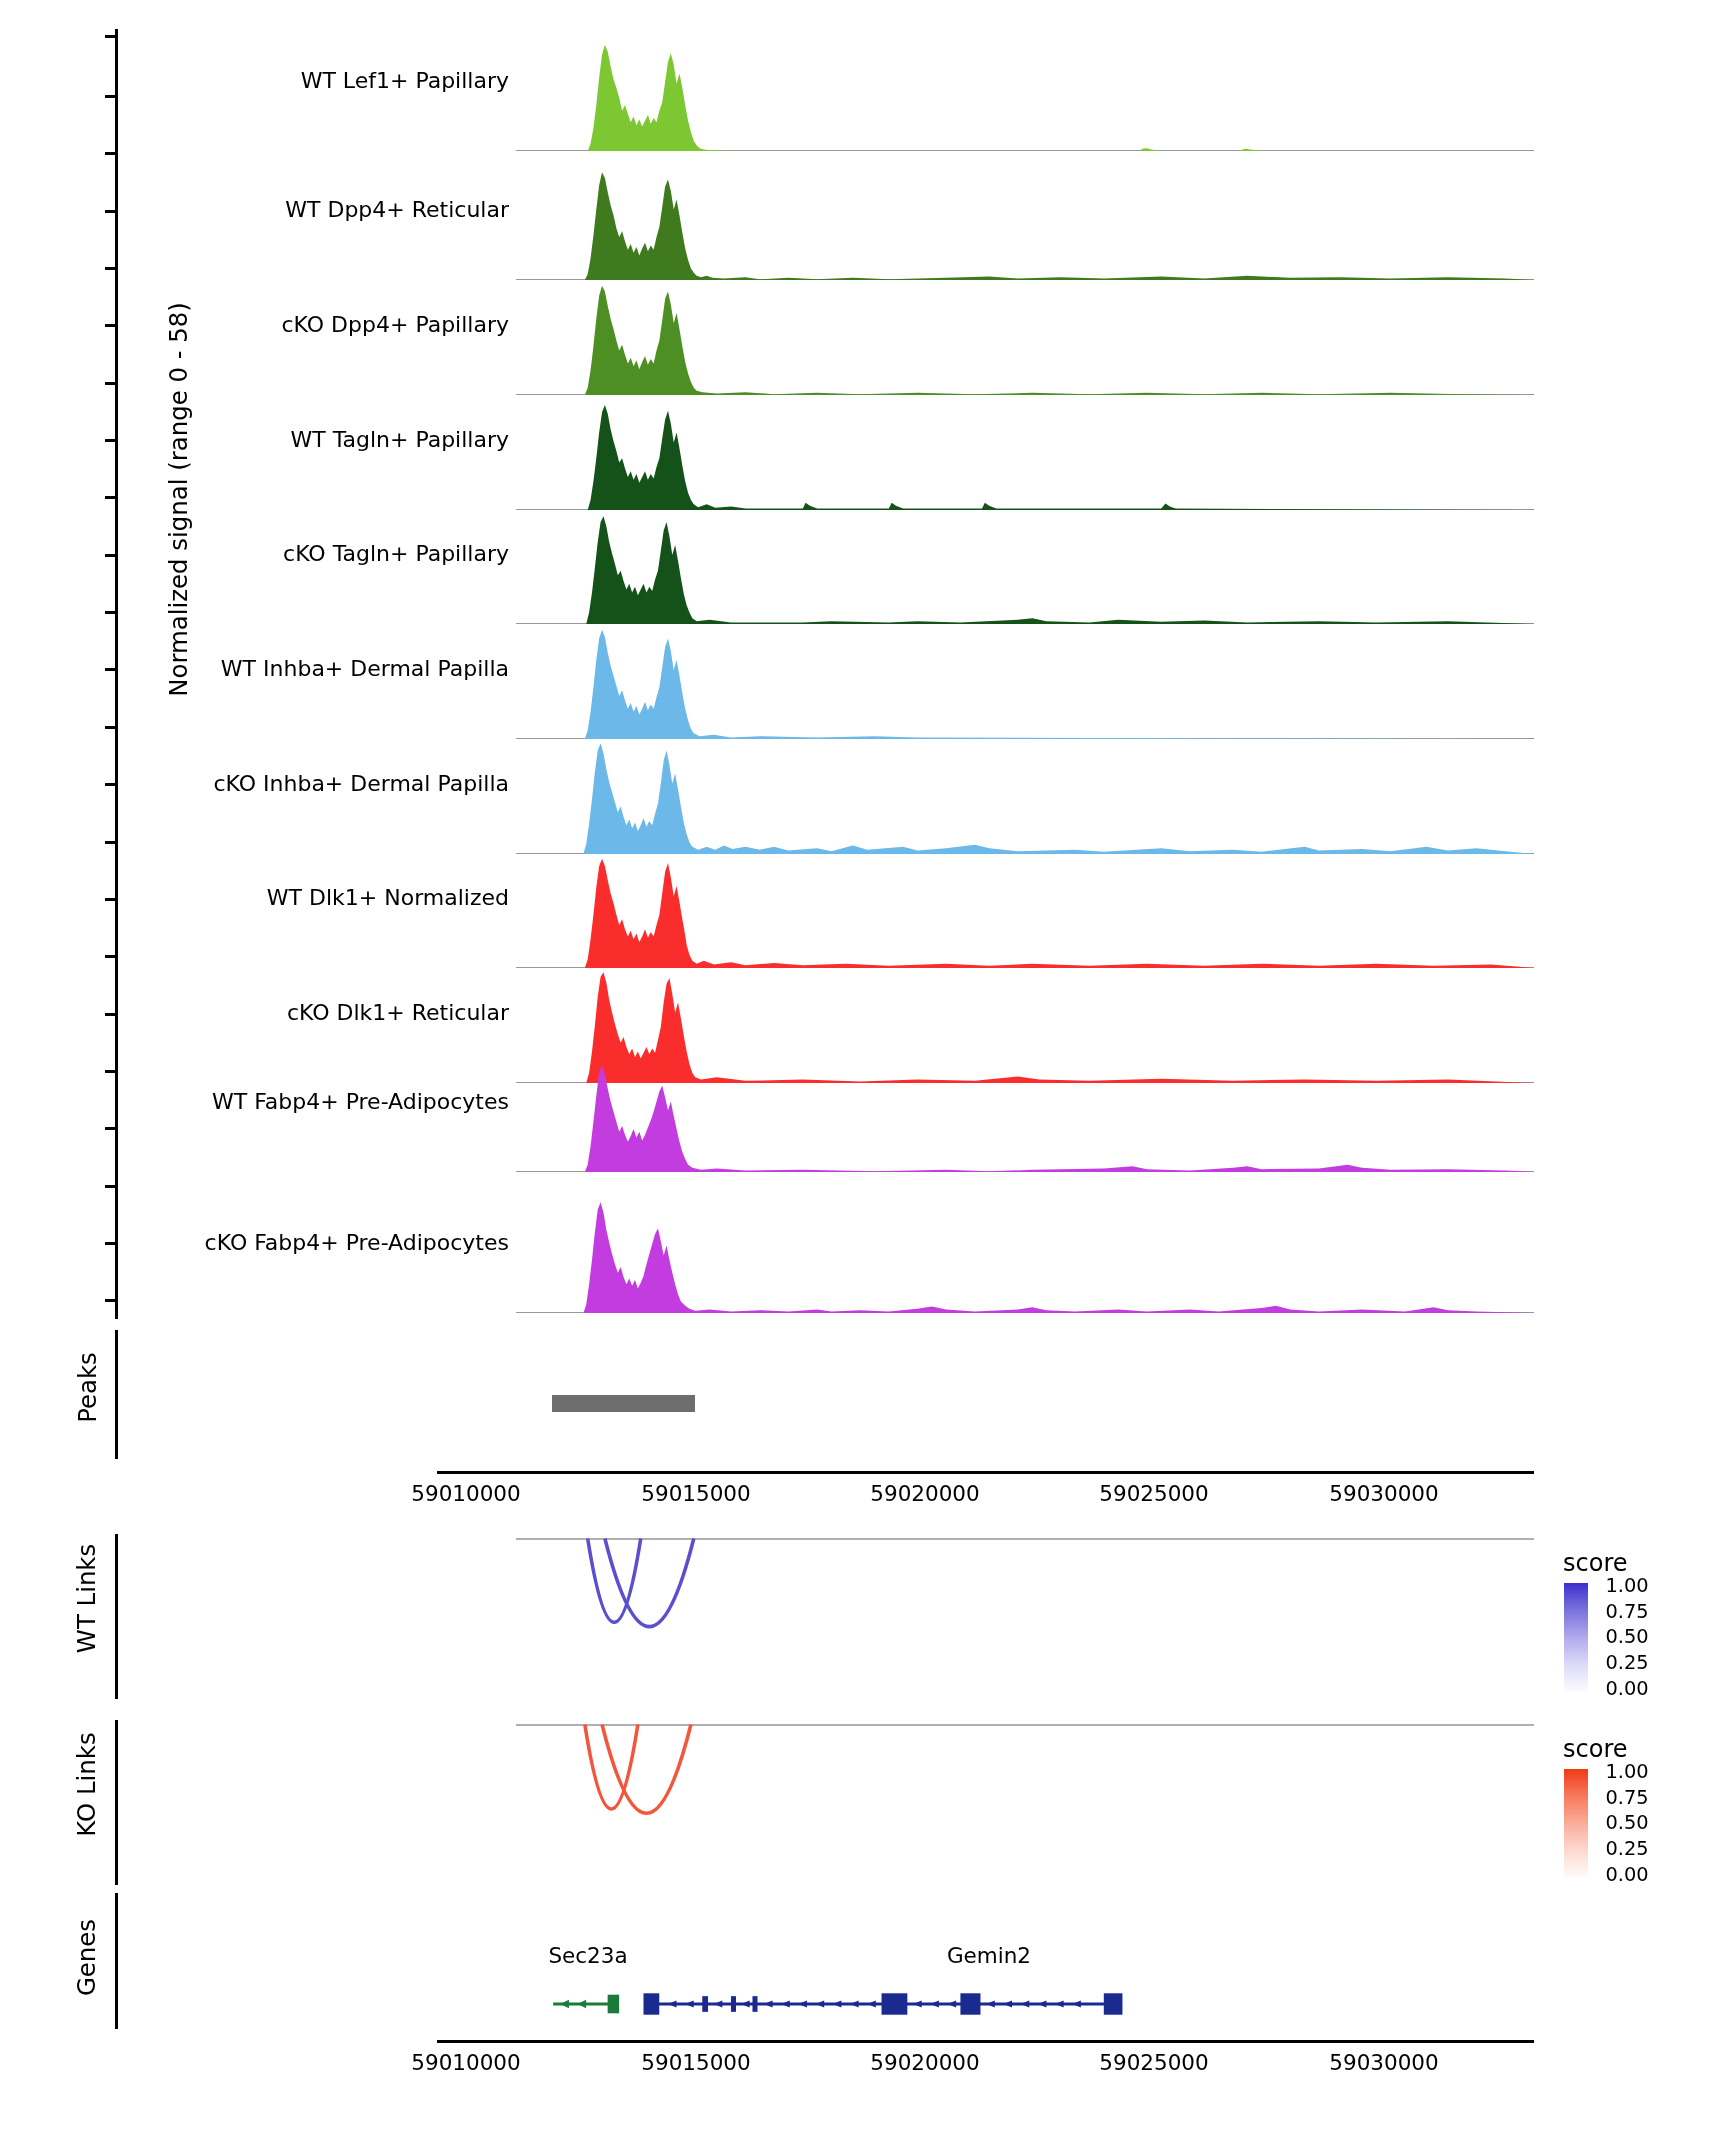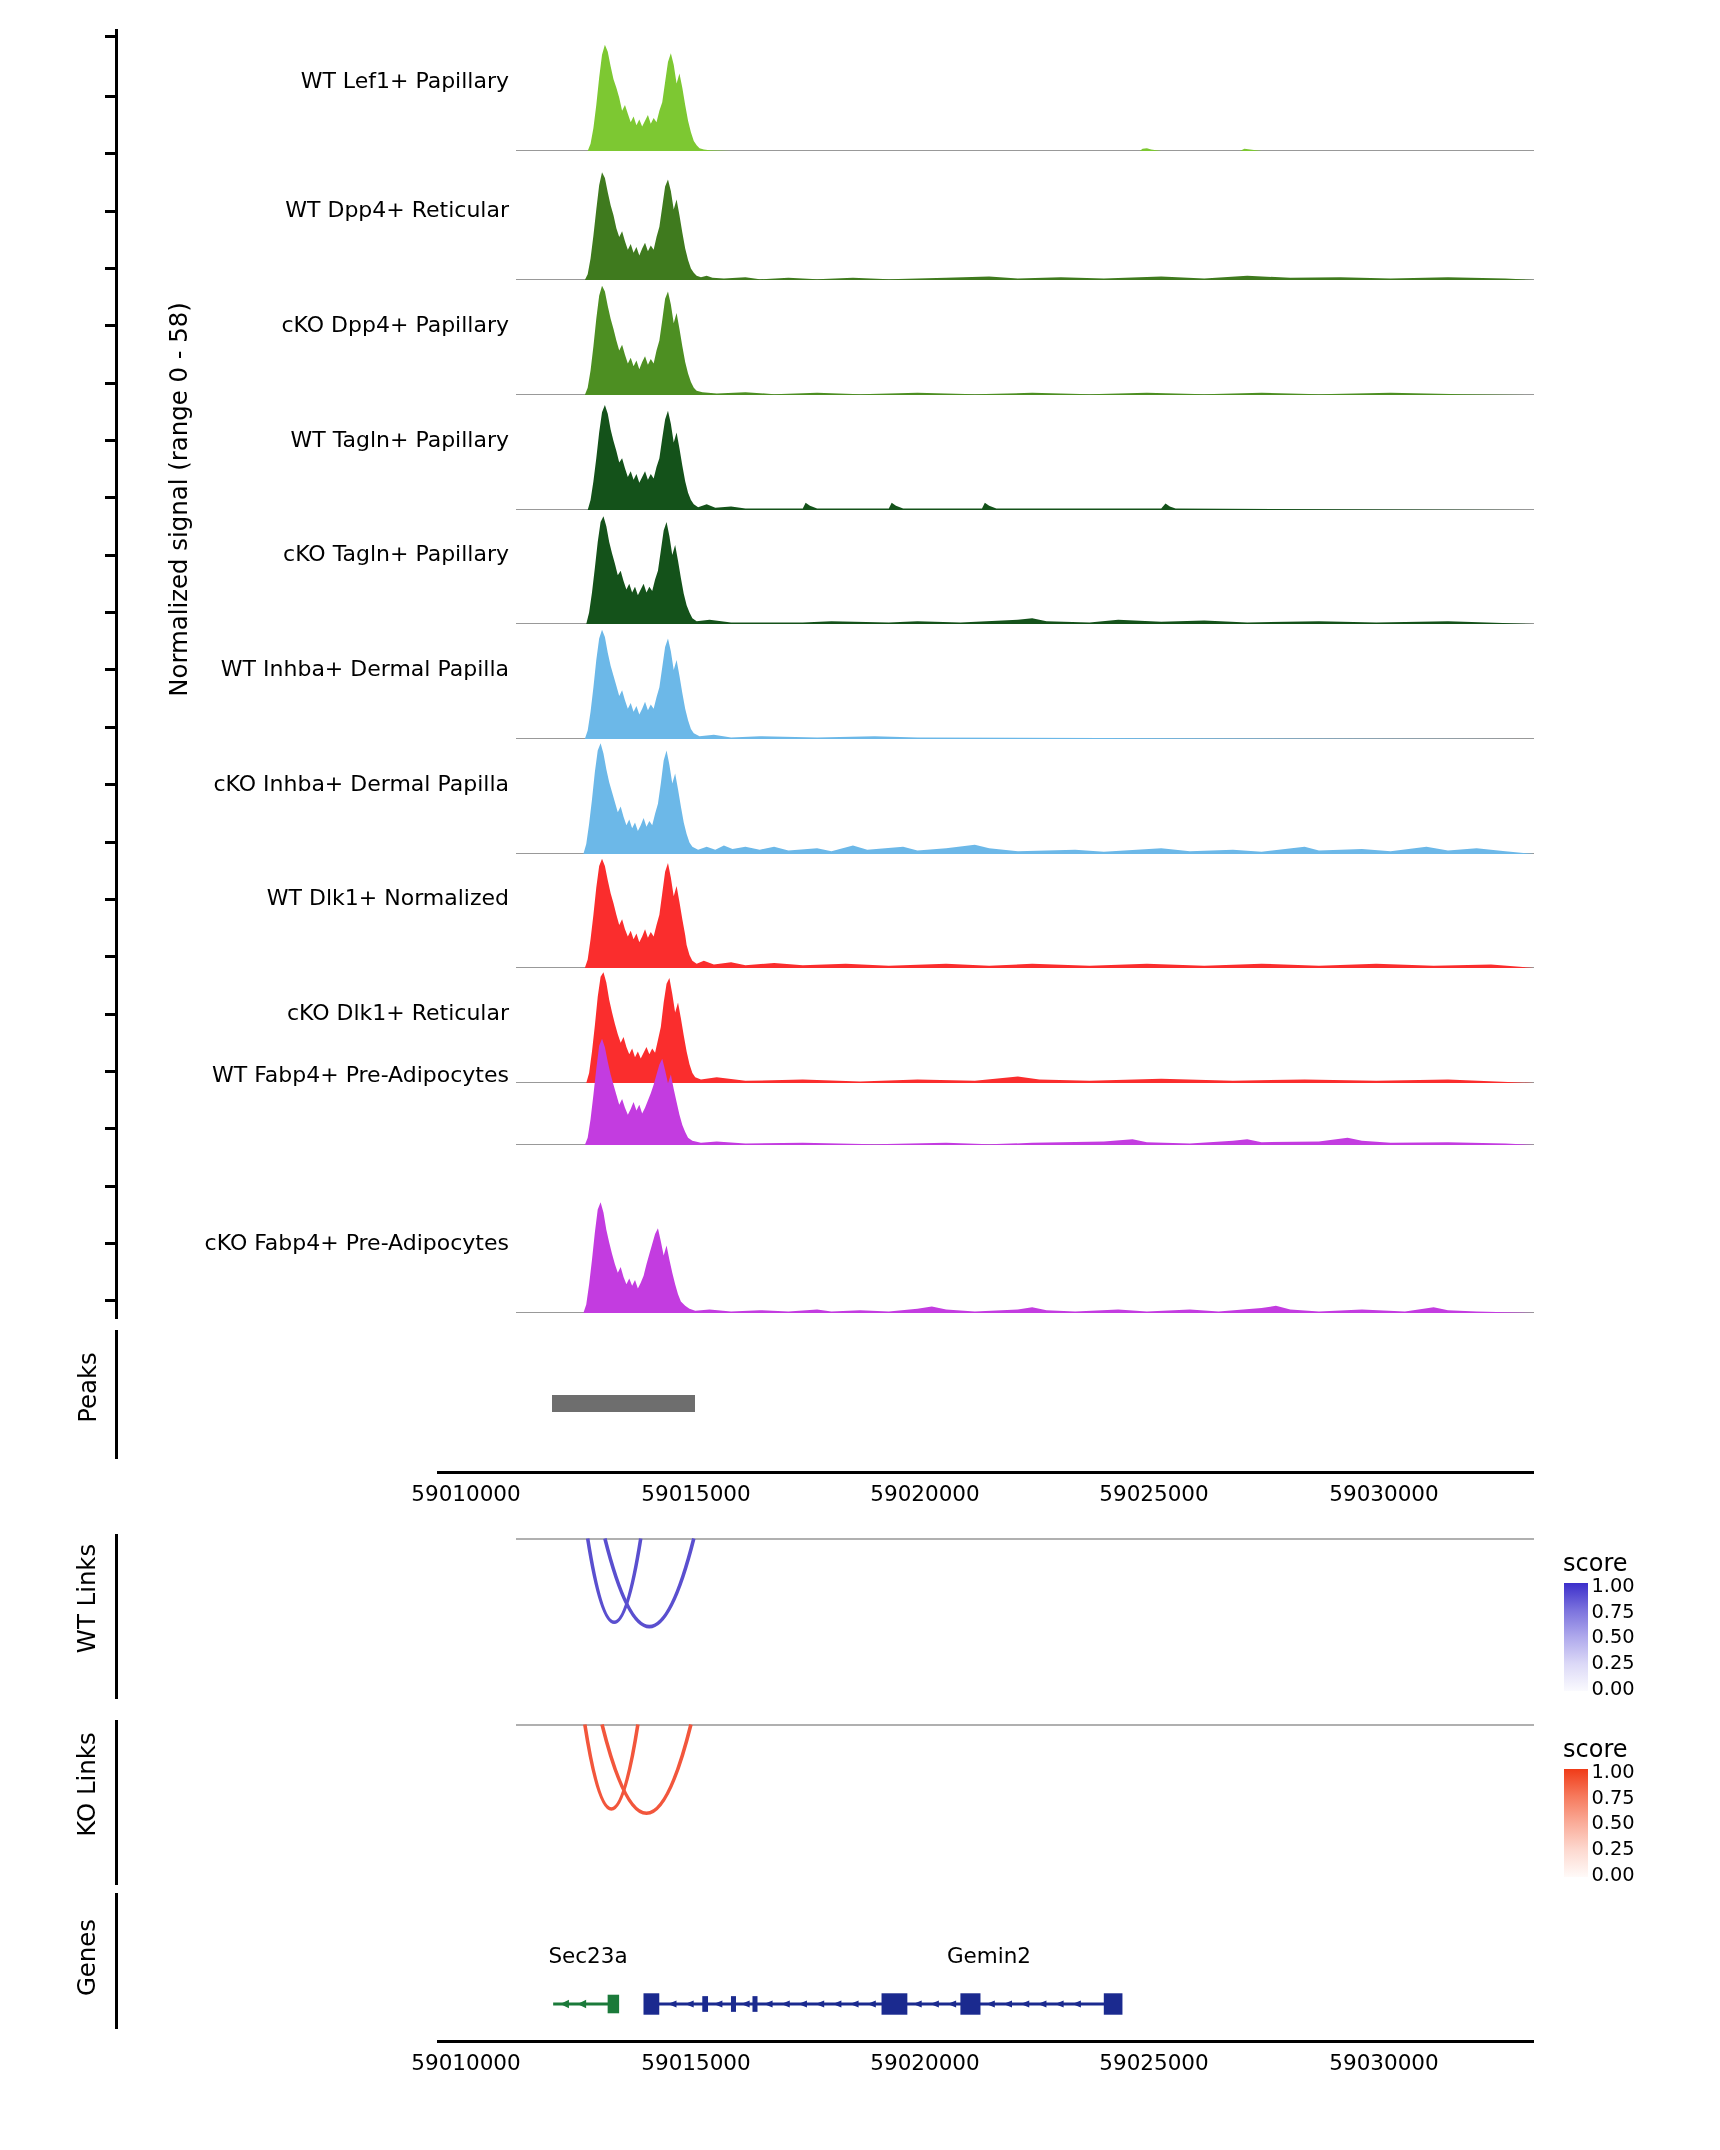--- a/index.html
+++ b/index.html
@@ -175,21 +175,21 @@
     display: flex;
     flex-direction: row;
     align-items: flex-start;
   }
   .legend-bar {
     width: 24.4px;
     height: 108px;
     border: 0.7px solid #ffffff;
   }
   .legend-ticks {
-    margin-left: 2px;
+    margin-left: 16px;
     height: 108px;
     position: relative;
     width: 86px;
   }
   .legend-ticks span {
     position: absolute;
     font-size: 19.4px;
     left: 0;
     transform: translateY(-50%);
   }
@@ -351,21 +351,21 @@
     <div class="track" style="top:939px;">
       <div class="track-label">cKO Dlk1+ Reticular</div>
       <div class="track-plot">
         <div class="baseline"></div>
         <svg viewBox="0 0 1420 160" preserveAspectRatio="none">
           <path fill="#FA2D2D" d="M0,160 L98,160 L102,146 L106,116 L110,80 L114,40 L118,12 L122,6 L126,20 L130,44 L134,62 L138,78 L142,92 L146,104 L150,96 L154,110 L158,120 L162,112 L166,124 L170,116 L174,126 L178,118 L182,110 L186,120 L190,112 L194,118 L198,100 L202,82 L206,48 L210,22 L214,14 L218,36 L222,62 L226,48 L230,70 L234,94 L238,116 L242,134 L246,146 L250,152 L258,155 L280,152 L320,157 L400,155 L480,158 L560,155 L640,157 L700,151 L730,155 L800,157 L900,154 L1000,157 L1100,155 L1200,157 L1300,155 L1420,160 Z"></path>
         </svg>
       </div>
     </div>
 
-    <div class="track" style="top:1001px;">
+    <div class="track" style="top:1028px;">
       <div class="track-label">WT Fabp4+ Pre-Adipocytes</div>
       <div class="track-plot">
         <div class="baseline"></div>
         <svg viewBox="0 0 1420 160" preserveAspectRatio="none">
           <path fill="#C33CE0" d="M0,160 L96,160 L100,150 L104,124 L108,90 L112,54 L116,22 L120,12 L124,24 L128,44 L132,62 L136,76 L140,90 L144,104 L148,96 L152,108 L156,118 L160,110 L164,100 L168,112 L172,104 L176,116 L180,108 L184,98 L188,88 L192,76 L196,62 L200,48 L204,40 L208,56 L212,74 L216,62 L220,82 L224,100 L228,118 L232,132 L236,142 L240,150 L246,154 L258,157 L280,155 L320,158 L400,157 L500,159 L600,157 L660,159 L720,157 L820,155 L860,152 L880,156 L940,158 L1000,154 L1020,152 L1040,156 L1120,155 L1160,150 L1180,154 L1220,157 L1300,156 L1380,158 L1420,160 Z"></path>
         </svg>
       </div>
     </div>
 
     <div class="track" style="top:1169px;">

